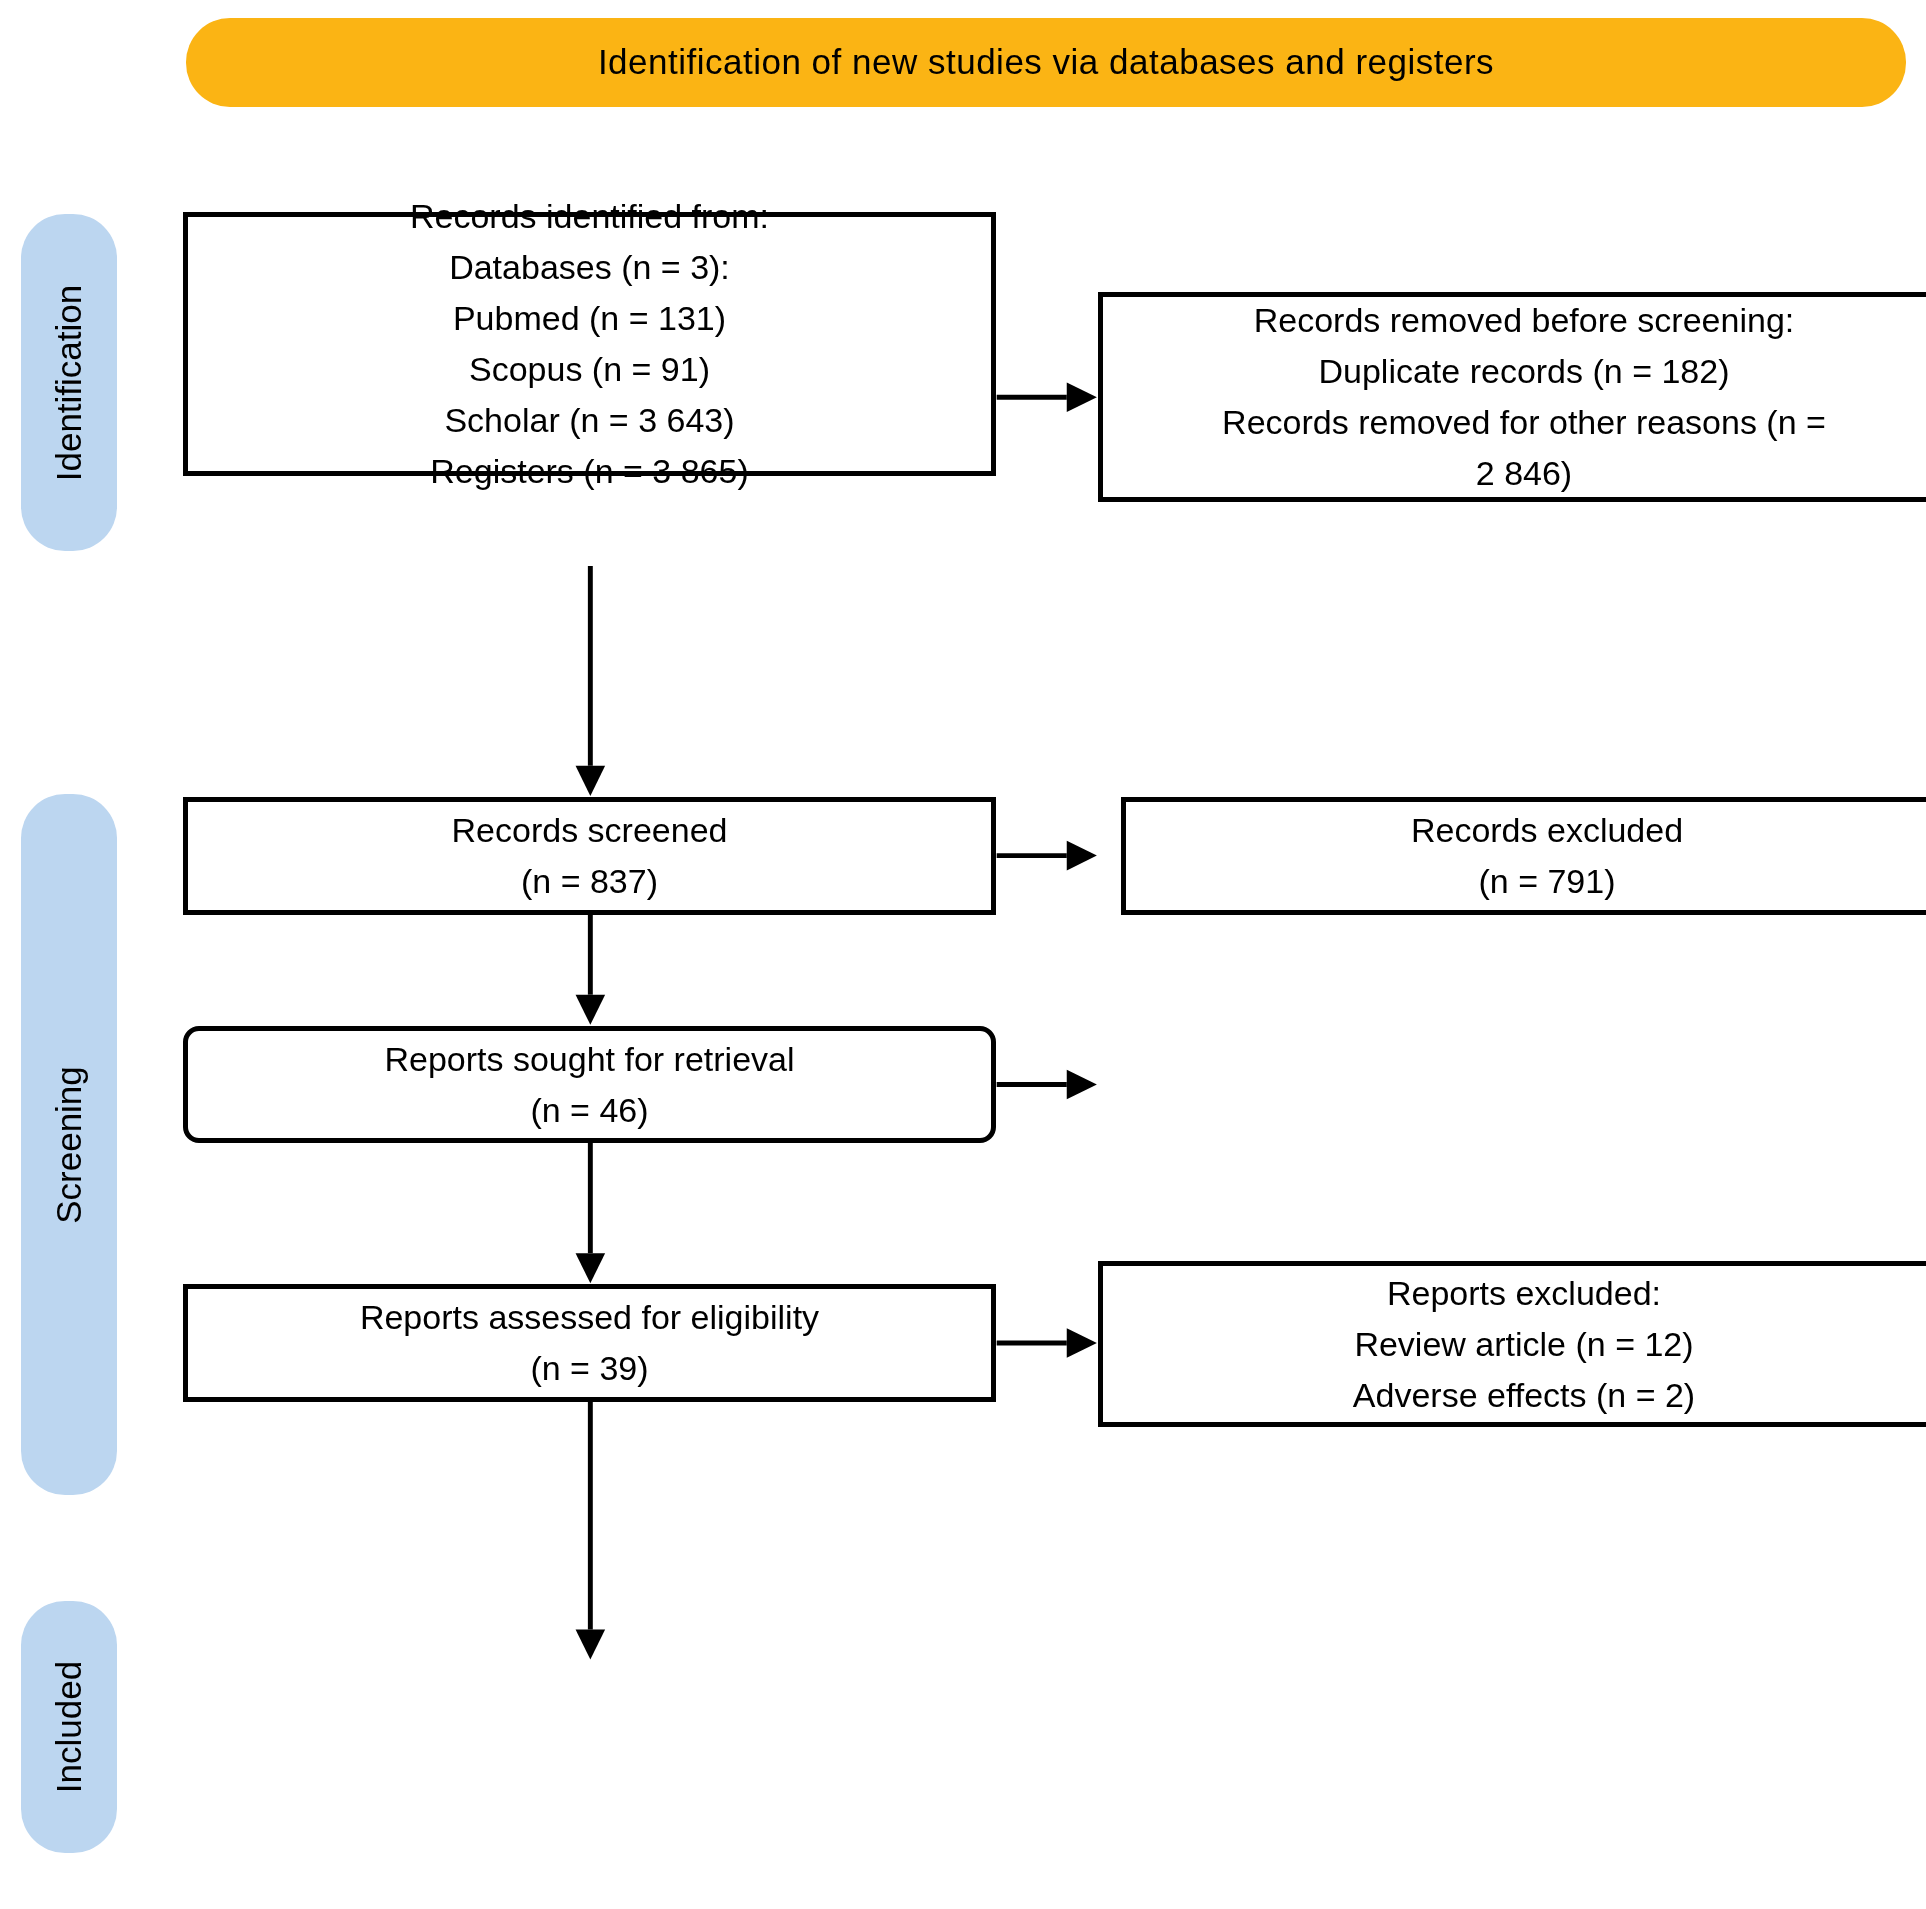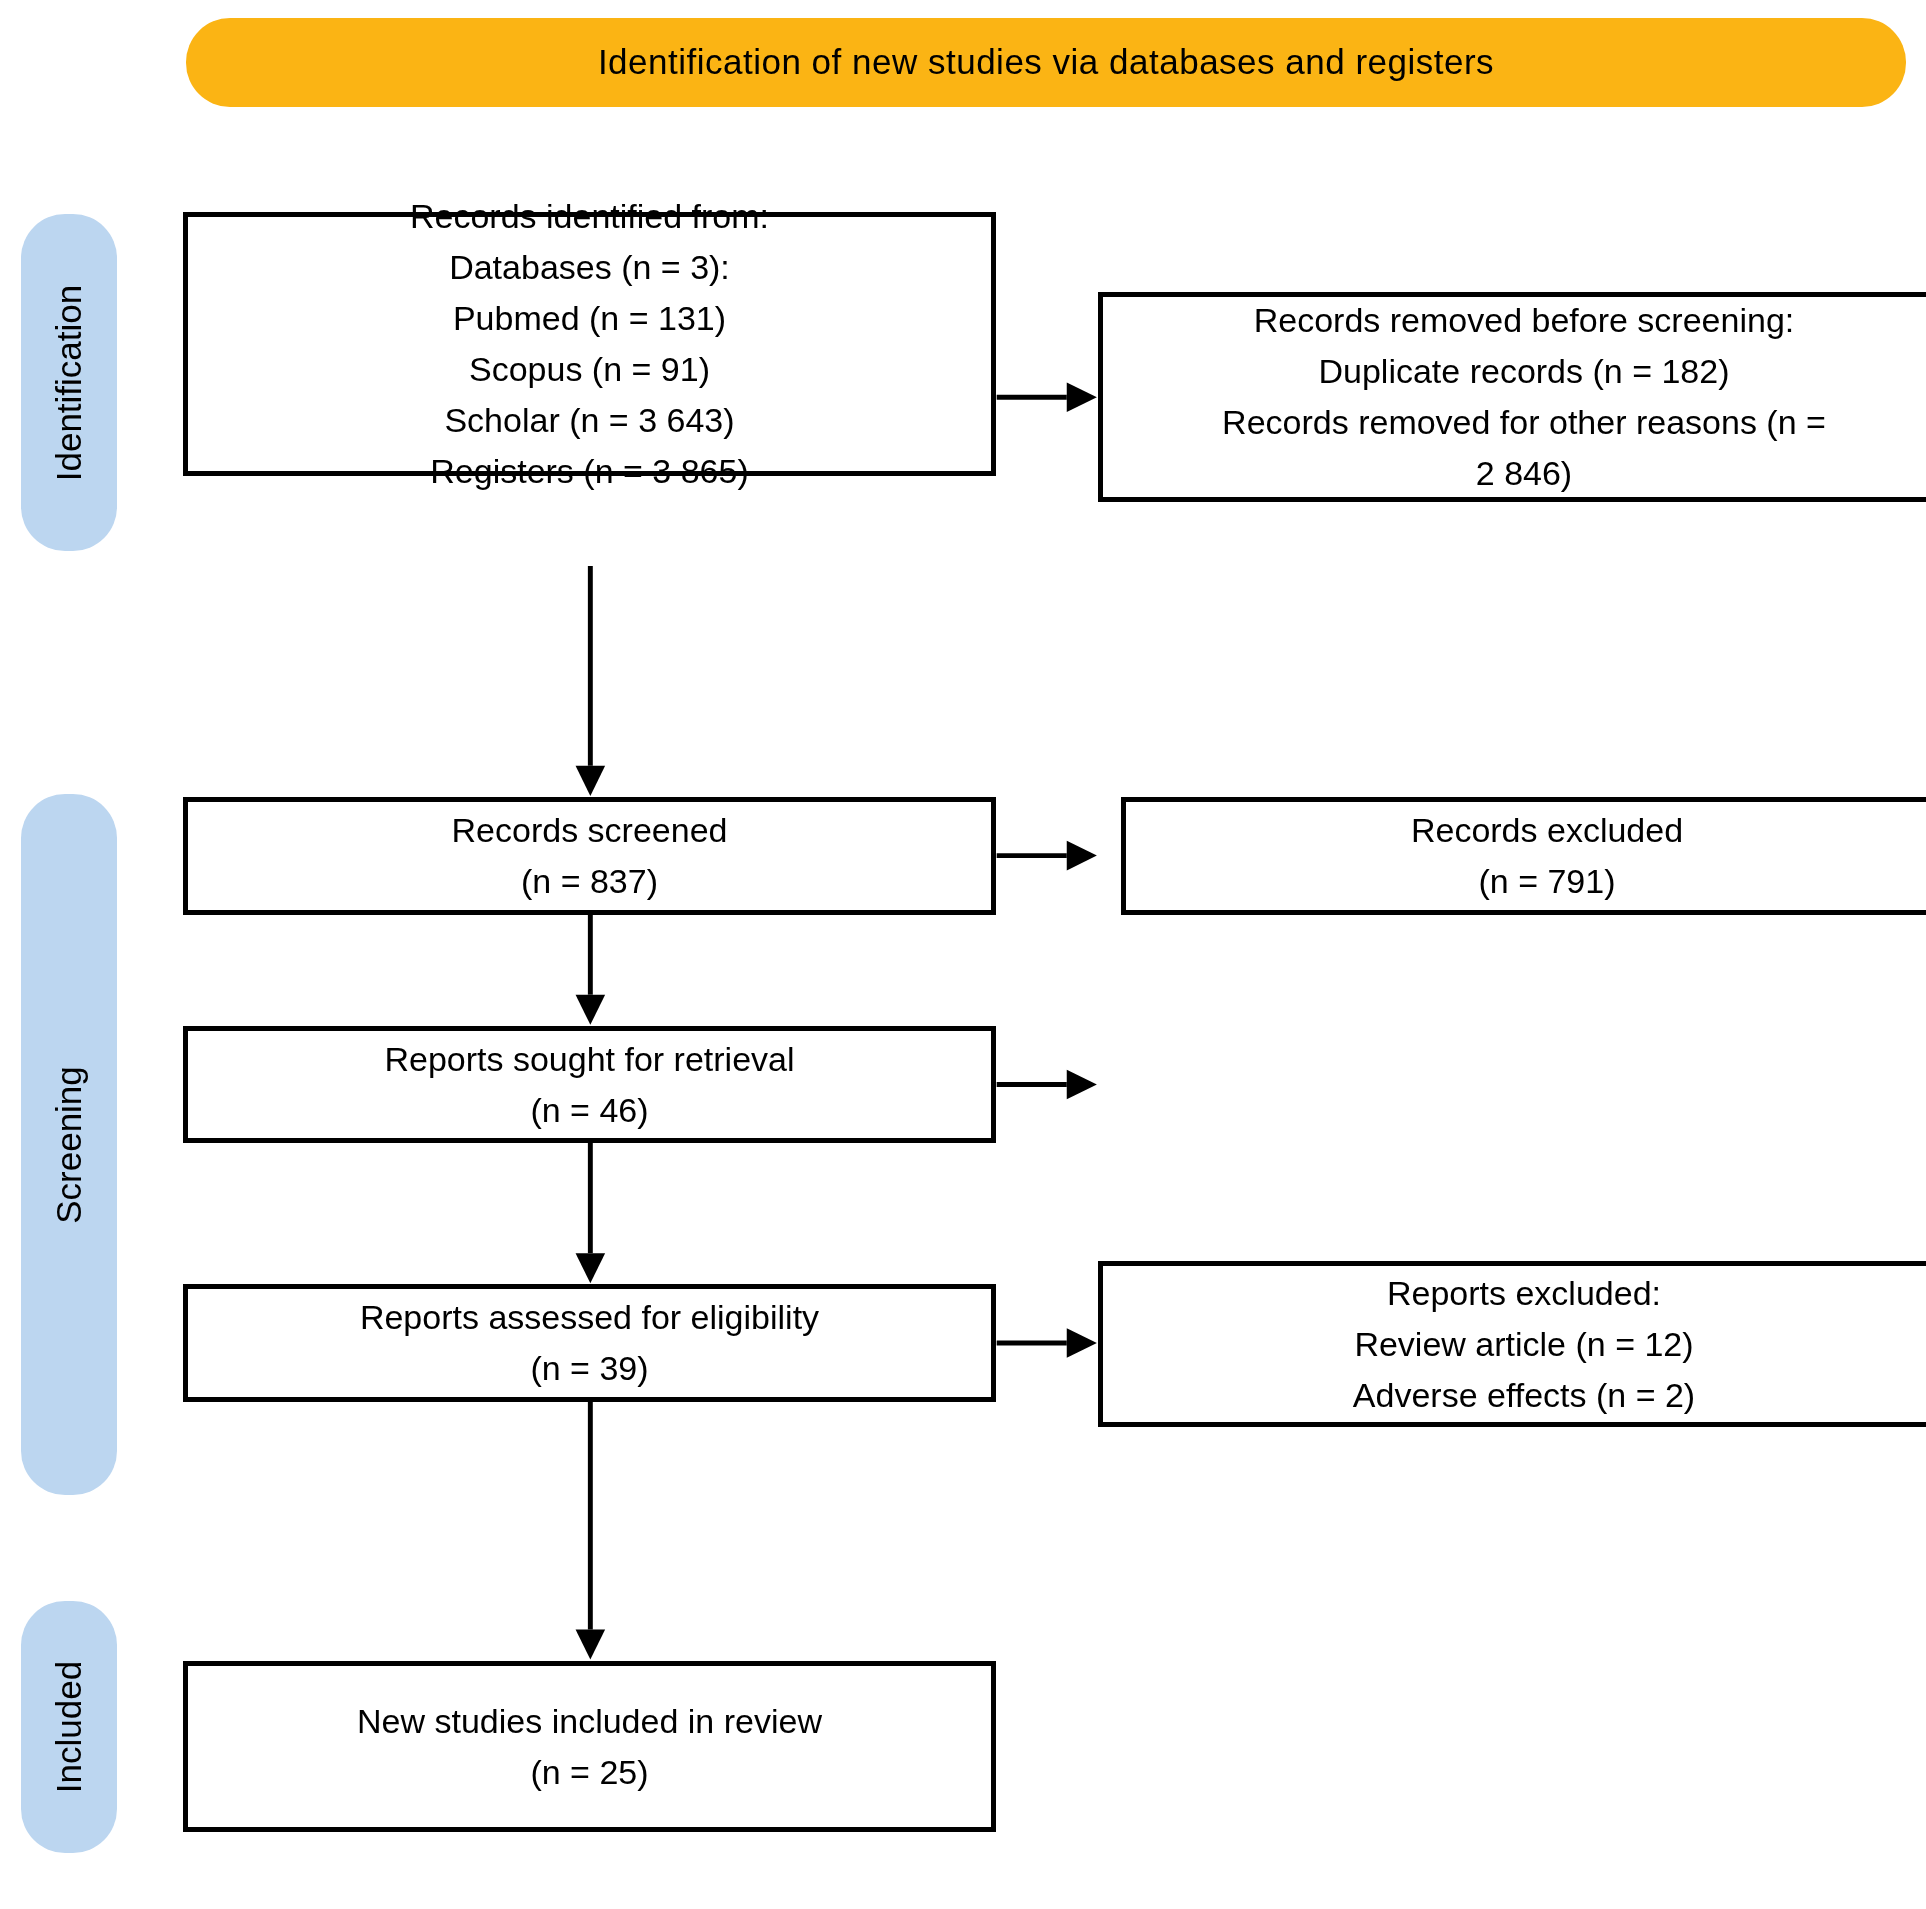--- a/index.html
+++ b/index.html
@@ -56,21 +56,21 @@
     font-size: 34px;
     line-height: 1.5;
   }
   .col-left  { left: 183px;  width: 813px; }
   .col-right { left: 1098px; width: 852px; }
 
   .box-records-identified { top: 212px;  height: 264px; }
   .box-records-removed    { top: 292px;  height: 210px; }
   .box-records-screened   { top: 797px; height: 118px; }
   .box-records-excluded   { top: 797px; height: 118px; margin-left: 23px; }
-  .box-reports-sought     { top: 1026px; height: 117px; }
+  .box-reports-sought     { top: 1026px; height: 117px; border-radius: 16px; }
   .box-reports-not-retrieved { top: 1026px; height: 117px; }
   .box-reports-assessed   { top: 1284px; height: 118px; }
   .box-reports-excluded   { top: 1261px; height: 166px; }
   .box-new-studies        { top: 1661px; height: 171px; }
 
   .arrows {
     position: absolute;
     left: 0; top: 0;
     width: 1926px; height: 1910px;
     pointer-events: none;
@@ -133,24 +133,20 @@
     <div class="box-text">Reports assessed for eligibility
 (n = 39)</div>
   </div>
 
   <div class="box col-right box-reports-excluded">
     <div class="box-text">Reports excluded:
 Review article (n = 12)
 Adverse effects (n = 2)</div>
   </div>
 
-  <div class="box col-left box-new-studies">
-    <div class="box-text">New studies included in review
-(n = 25)</div>
-  </div>
 
   <svg class="arrows" viewBox="0 0 3517 3487" xmlns="http://www.w3.org/2000/svg">
     <g>
       <line x1="1820" y1="725" x2="1948" y2="725"></line>
       <polygon points="1948,698 1948,752 2003,725"></polygon>
     </g>
     <g>
       <line x1="1078" y1="1033" x2="1078" y2="1398"></line>
       <polygon points="1051,1398 1105,1398 1078,1453"></polygon>
     </g>

